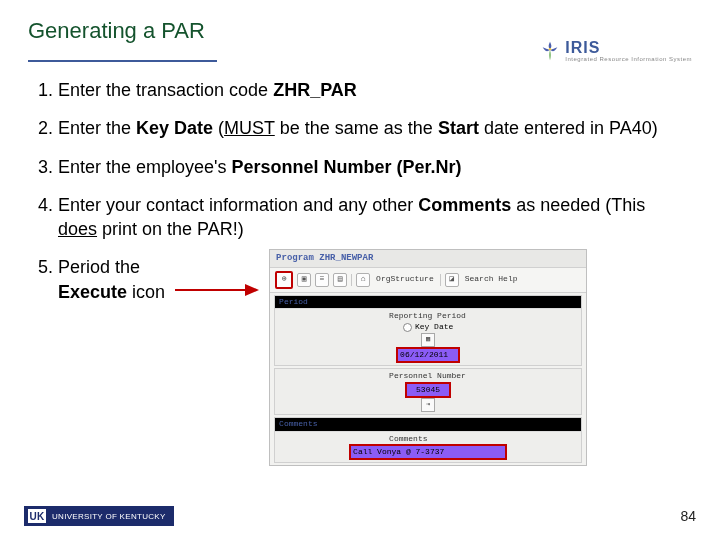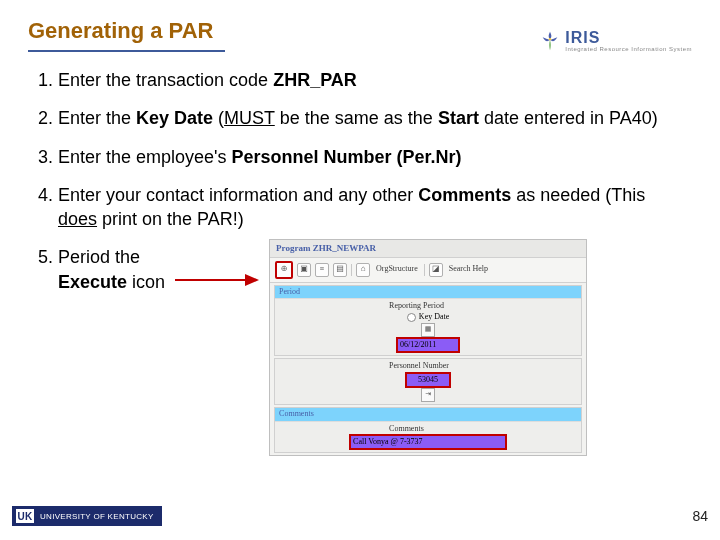--- a/index.html
+++ b/index.html
@@ -20,24 +20,24 @@
     padding: 18px 28px 0 28px;
   }
   .header-row {
     display: flex;
     justify-content: space-between;
     align-items: flex-end;
     margin-bottom: 4px;
   }
   .title {
     font-size: 22px;
-    font-weight: bold;
-    color: #a16207;
+    font-weight: normal;
+    color: #14532d;
     border-bottom: 2px solid #3d5a9a;
-    padding-bottom: 6px;
+    padding-bottom: 16px;
     padding-right: 12px;
   }
   .iris-logo {
     display: flex;
     align-items: center;
     gap: 4px;
     font-size: 9px;
     color: #3d5a9a;
     letter-spacing: 0.5px;
   }
@@ -89,21 +89,21 @@
     right: 0; top: -1px;
     width: 0; height: 0;
     border-left: 14px solid #c00000;
     border-top: 6px solid transparent;
     border-bottom: 6px solid transparent;
   }
 
   
   .sap {
     width: 316px;
-    font-family: Liberation Serif, serif;
+    font-family: Liberation Mono, monospace;
     font-size: 8px;
     border: 1px solid #bfbfbf;
     background: #f2f2f0;
     margin-top: -6px;
   }
   .sap-title {
     background: #e8e8e6;
     padding: 2px 6px;
     font-size: 9px;
     font-weight: bold;
@@ -137,21 +137,21 @@
 
   .sap-section {
     margin: 2px 4px;
     border: 1px solid #d0d0d0;
     background: #eeeeec;
   }
   .sap-sec-title {
     padding: 1px 4px;
     color: #4860a8;
     font-size: 8px;
-    background: #7dd3fc;
+    background: #000000;
     border-bottom: 1px solid #ddd;
   }
   .sap-row {
     display: flex;
     align-items: center;
     padding: 2px 4px;
     gap: 0;
     flex-direction: column;
   }
   .sap-label {
@@ -189,21 +189,21 @@
   .sap-row .spacer { flex: 1; }
 
   
   .footer {
     position: absolute;
     left: 0; right: 0;
     bottom: 14px;
     display: flex;
     align-items: center;
     justify-content: space-between;
-    padding: 0 12px;
+    padding: 0 24px;
   }
   .uk-badge {
     display: flex;
     align-items: center;
     background: #1c2b6b;
     color: #fff;
     font-size: 8px;
     padding: 3px 8px 3px 4px;
     gap: 6px;
     letter-spacing: 0.3px;

